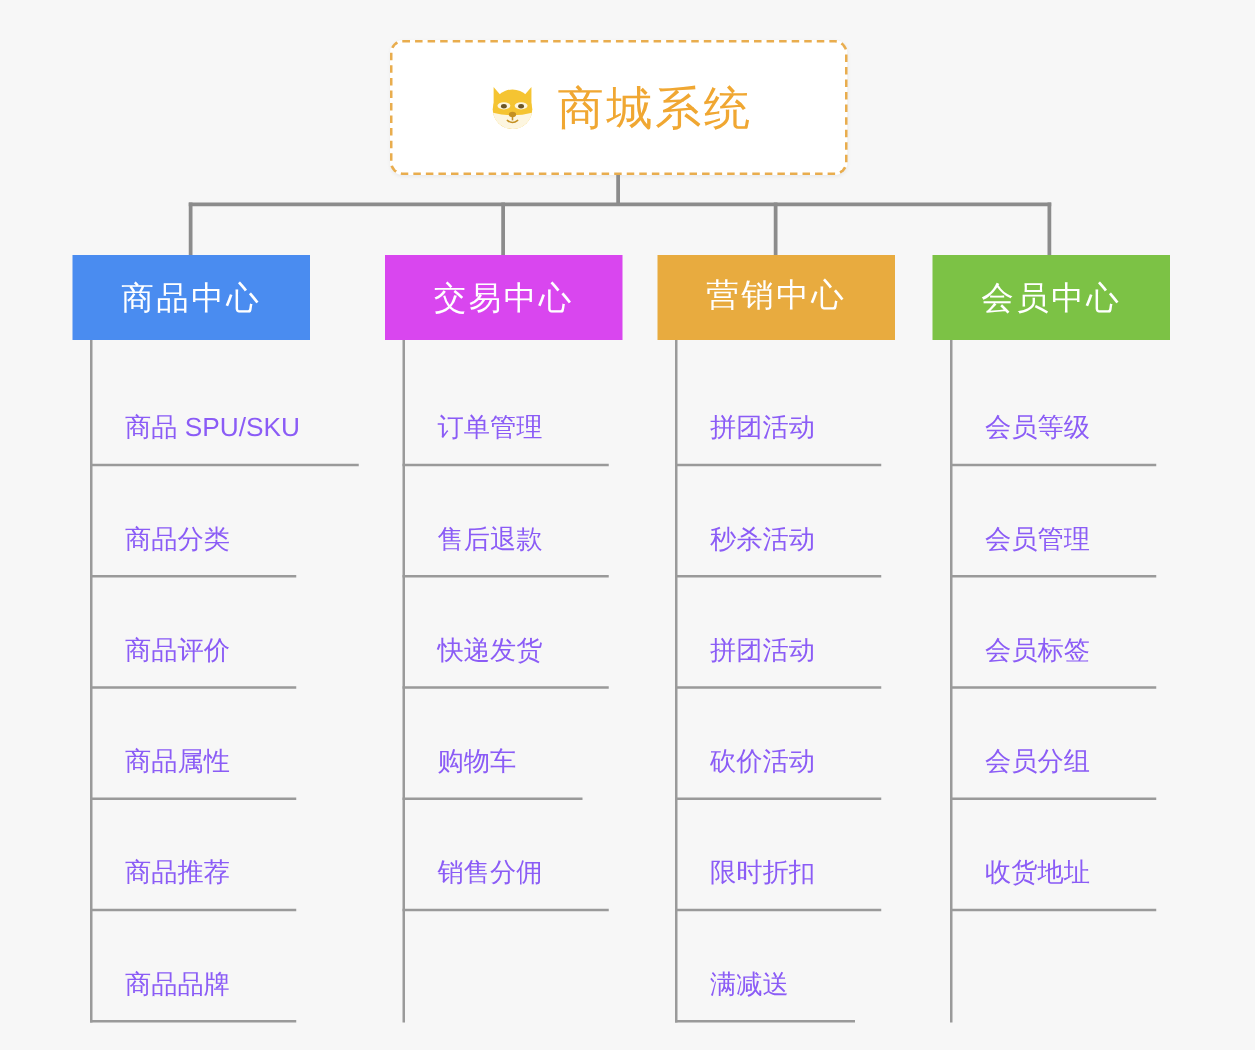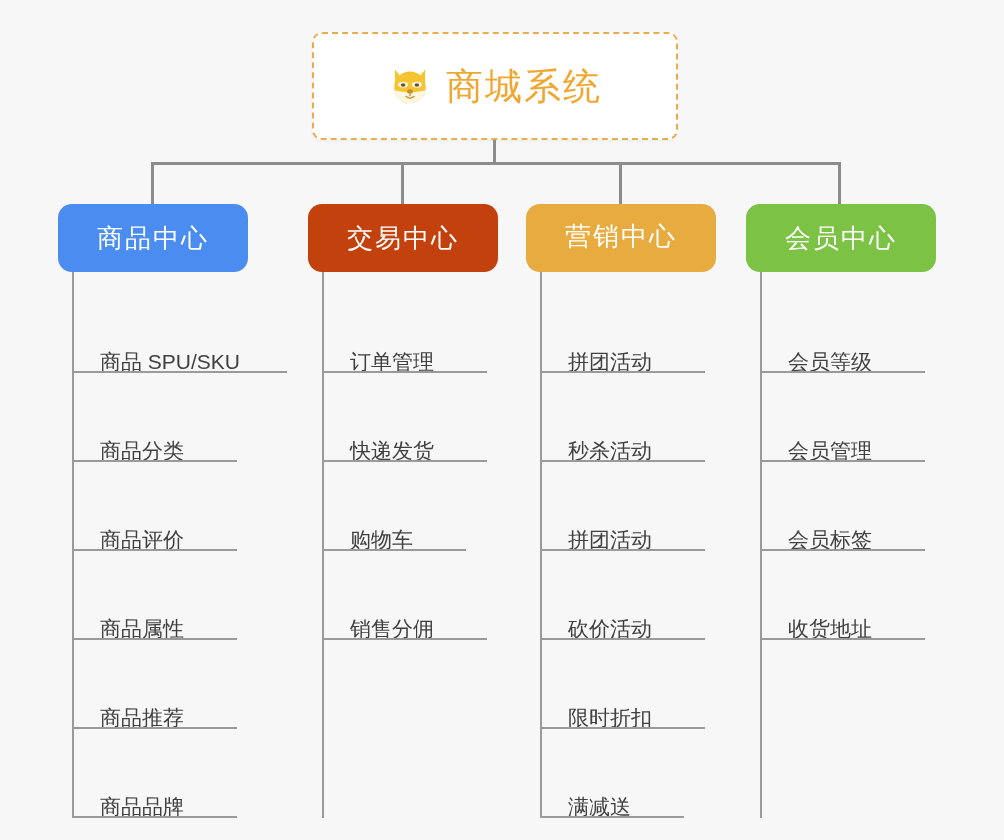--- a/index.html
+++ b/index.html
@@ -64,21 +64,21 @@
 
   
   .column {
     position: absolute;
     top: 204px;
     width: 190px;
   }
   .cat-box {
     width: 190px;
     height: 68px;
-    border-radius: 14px;
+    border-radius: 0;
     display: flex;
     align-items: center;
     justify-content: center;
     box-sizing: border-box;
   }
   .cat-label {
     font-size: 26px;
     color: #ffffff;
     letter-spacing: 2px;
     line-height: 1;
@@ -101,23 +101,23 @@
   .leaf {
     position: relative;
     height: 89px;
     box-sizing: border-box;
     display: flex;
     align-items: flex-end;
     padding-left: 28px;
   }
   .leaf-text {
     font-size: 21px;
-    color: #404040;
+    color: #8b5cf6;
     line-height: 1;
-    padding-bottom: 1px;
+    padding-bottom: 20px;
     white-space: nowrap;
     display: inline-block;
   }
   .leaf-underline {
     position: absolute;
     left: 0;
     bottom: 0;
     height: 2px;
     background: #9a9a9a;
   }
@@ -188,27 +188,31 @@
         <span class="leaf-underline" style="width:165px;"></span>
       </div>
       <div class="leaf">
         <span class="leaf-text">商品品牌</span>
         <span class="leaf-underline" style="width:165px;"></span>
       </div>
     </div>
   </div>
 
   <div class="column" id="col-1">
-    <div class="cat-box" style="background: #c2410c; align-items: center;">
+    <div class="cat-box" style="background: #d946ef; align-items: center;">
       <span class="cat-label">交易中心</span>
     </div>
     <div class="leaf-area">
       <div class="leaf-spine" style="height: 546px;"></div>
       <div class="leaf">
         <span class="leaf-text">订单管理</span>
+        <span class="leaf-underline" style="width:165px;"></span>
+      </div>
+      <div class="leaf">
+        <span class="leaf-text">售后退款</span>
         <span class="leaf-underline" style="width:165px;"></span>
       </div>
       <div class="leaf">
         <span class="leaf-text">快递发货</span>
         <span class="leaf-underline" style="width:165px;"></span>
       </div>
       <div class="leaf">
         <span class="leaf-text">购物车</span>
         <span class="leaf-underline" style="width:144px;"></span>
       </div>
@@ -264,19 +268,23 @@
       </div>
       <div class="leaf">
         <span class="leaf-text">会员管理</span>
         <span class="leaf-underline" style="width:165px;"></span>
       </div>
       <div class="leaf">
         <span class="leaf-text">会员标签</span>
         <span class="leaf-underline" style="width:165px;"></span>
       </div>
       <div class="leaf">
+        <span class="leaf-text">会员分组</span>
+        <span class="leaf-underline" style="width:165px;"></span>
+      </div>
+      <div class="leaf">
         <span class="leaf-text">收货地址</span>
         <span class="leaf-underline" style="width:165px;"></span>
       </div>
     </div>
   </div>
 
 </div>
 
 </body></html>

